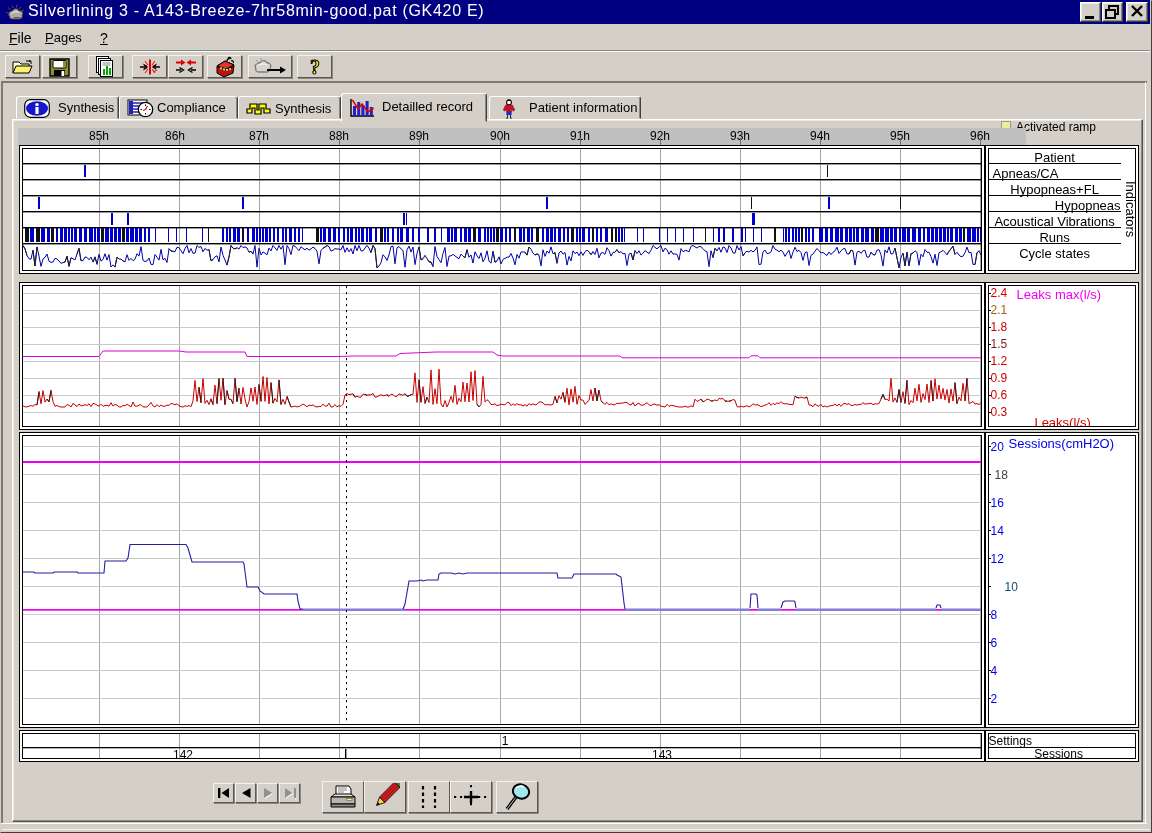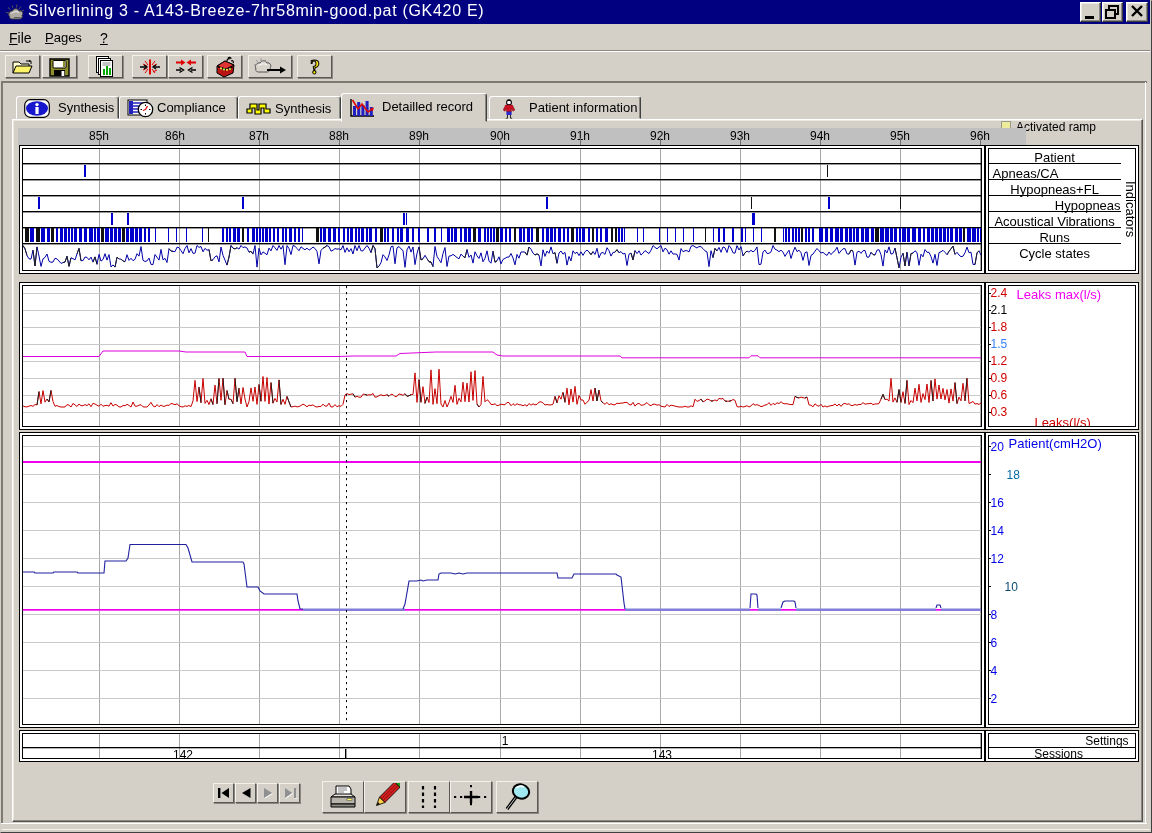--- a/index.html
+++ b/index.html
@@ -466,63 +466,63 @@
       <div class="abs t13" style="left:131px;top:0;width:18px;height:121px;writing-mode:vertical-rl;text-align:center">Indicators</div>
     </div>
   </div>
 <div class="lbox" style="top:282px;height:148px">
     <div class="in">
       <div class="abs t13" style="left:28px;top:1px;color:#f000f0">Leaks max(l/s)</div>
       <div class="abs t13" style="left:0;top:129px;width:148px;text-align:center;color:#d00000">Leaks(l/s)</div>
       <div class="abs" style="left:-7px;top:7px;width:9px;height:1px;background:#000"></div>
       <div class="abs t12" style="left:2px;top:0px;color:#d00000">2.4</div>
       <div class="abs" style="left:-7px;top:24px;width:9px;height:1px;background:#000"></div>
-      <div class="abs t12" style="left:2px;top:17px;color:#000000">2.1</div>
+      <div class="abs t12" style="left:2px;top:17px;color:#a16207">2.1</div>
       <div class="abs" style="left:-7px;top:41px;width:9px;height:1px;background:#000"></div>
       <div class="abs t12" style="left:2px;top:34px;color:#d00000">1.8</div>
       <div class="abs" style="left:-7px;top:58px;width:9px;height:1px;background:#000"></div>
-      <div class="abs t12" style="left:2px;top:51px;color:#3b82f6">1.5</div>
+      <div class="abs t12" style="left:2px;top:51px;color:#7f1d1d">1.5</div>
       <div class="abs" style="left:-7px;top:75px;width:9px;height:1px;background:#000"></div>
       <div class="abs t12" style="left:2px;top:68px;color:#d00000">1.2</div>
       <div class="abs" style="left:-7px;top:92px;width:9px;height:1px;background:#000"></div>
       <div class="abs t12" style="left:2px;top:85px;color:#d00000">0.9</div>
       <div class="abs" style="left:-7px;top:109px;width:9px;height:1px;background:#000"></div>
       <div class="abs t12" style="left:2px;top:102px;color:#d00000">0.6</div>
       <div class="abs" style="left:-7px;top:126px;width:9px;height:1px;background:#000"></div>
       <div class="abs t12" style="left:2px;top:119px;color:#d00000">0.3</div>
     </div>
   </div>
 <div class="lbox" style="top:432px;height:296px">
     <div class="in">
-      <div class="abs t13" style="left:20px;top:0px;color:#0000e8">Patient(cmH2O)</div>
+      <div class="abs t13" style="left:20px;top:0px;color:#0000e8">Sessions(cmH2O)</div>
       <div class="abs" style="left:-7px;top:10px;width:9px;height:1px;background:#000"></div>
       <div class="abs t12" style="left:2px;top:4px;color:#0000e8">20</div>
       <div class="abs" style="left:-7px;top:38px;width:9px;height:1px;background:#000"></div>
-      <div class="abs t12" style="left:18px;top:32px;color:#0369a1">18</div>
+      <div class="abs t12" style="left:6px;top:32px;color:#404040">18</div>
       <div class="abs" style="left:-7px;top:66px;width:9px;height:1px;background:#000"></div>
       <div class="abs t12" style="left:2px;top:60px;color:#0000e8">16</div>
       <div class="abs" style="left:-7px;top:94px;width:9px;height:1px;background:#000"></div>
       <div class="abs t12" style="left:2px;top:88px;color:#0000e8">14</div>
       <div class="abs" style="left:-7px;top:122px;width:9px;height:1px;background:#000"></div>
       <div class="abs t12" style="left:2px;top:116px;color:#0000e8">12</div>
       <div class="abs" style="left:-7px;top:150px;width:9px;height:1px;background:#000"></div>
       <div class="abs t12" style="left:16px;top:144px;color:#0c4a6e">10</div>
       <div class="abs" style="left:-7px;top:178px;width:9px;height:1px;background:#000"></div>
       <div class="abs t12" style="left:2px;top:172px;color:#0000e8">8</div>
       <div class="abs" style="left:-7px;top:206px;width:9px;height:1px;background:#000"></div>
       <div class="abs t12" style="left:2px;top:200px;color:#0000e8">6</div>
       <div class="abs" style="left:-7px;top:234px;width:9px;height:1px;background:#000"></div>
       <div class="abs t12" style="left:2px;top:228px;color:#0000e8">4</div>
       <div class="abs" style="left:-7px;top:262px;width:9px;height:1px;background:#000"></div>
       <div class="abs t12" style="left:2px;top:256px;color:#0000e8">2</div>
     </div>
   </div>
 <div class="lbox" style="top:730px;height:32px">
     <div class="in">
-      <div class="abs t12" style="left:0;top:0;width:140px;text-align:right">Settings</div>
+      <div class="abs t12" style="left:0;top:0;width:140px;text-align:left">Settings</div>
       <div class="abs" style="left:0;top:13px;width:148px;height:1.3px;background:#000"></div>
       <div class="abs t12" style="left:0;top:13.5px;width:140px;text-align:center">Sessions</div>
     </div>
   </div>
 <div class="tb" style="left:213px;top:783px;width:21px;height:20px">
     <div class="ic">
       <svg width="14" height="12" viewBox="0 0 14 12">
         <rect x="1" y="1" width="2.4" height="10" fill="#000"></rect>
         <path d="M12 1L4.5 6 12 11z" fill="#000"></path>
       </svg>

